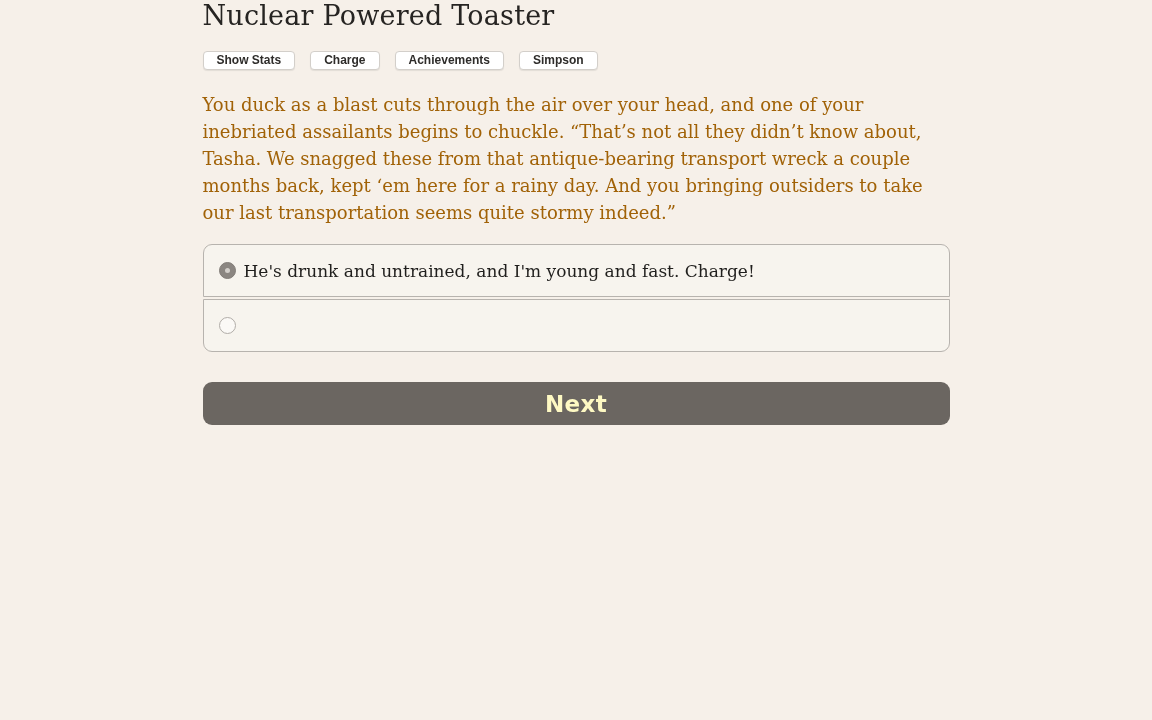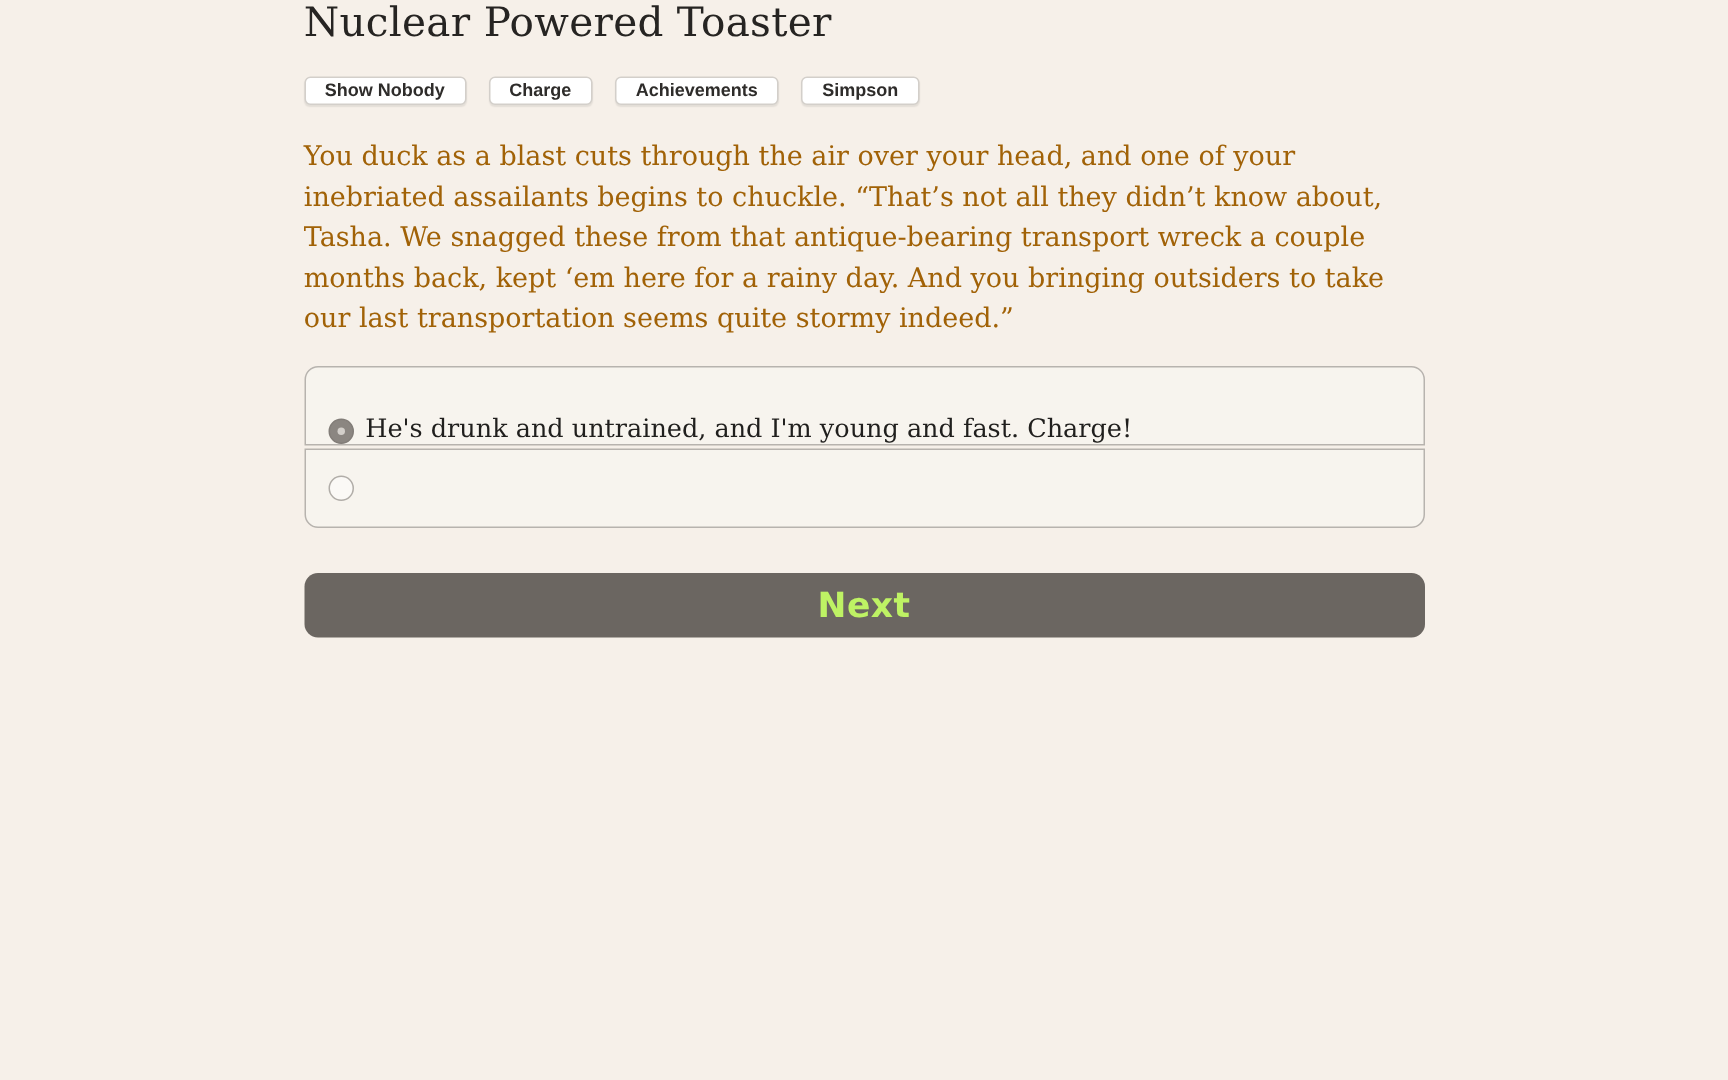--- a/index.html
+++ b/index.html
@@ -57,21 +57,21 @@
   .option {
     display: flex;
     align-items: center;
     min-height: 53px;
     background: #f7f4ee;
     border: 1px solid #b7b3ae;
     padding: 0 16px 0 15px;
     cursor: pointer;
   }
   .option + .option { margin-top: 2px; }
-  .option:first-child { border-radius: 9px 9px 0 0; align-items: flex-end; }
+  .option:first-child { border-radius: 9px 9px 0 0; }
   .option:last-child  { border-radius: 0 0 9px 9px; }
   .radio {
     width: 17px;
     height: 17px;
     border-radius: 50%;
     border: 1px solid #b1ada8;
     background: #fbf9f6;
     flex: 0 0 auto;
     position: relative;
   }
@@ -95,39 +95,39 @@
     color: #201f1d;
   }
   .next {
     display: block;
     width: 747px;
     height: 43px;
     margin-top: 30px;
     background: #6b6661;
     border: none;
     border-radius: 9px;
-    color: #bef264;
+    color: #fef9c3;
     font-family: "DejaVu Sans", sans-serif;
     font-size: 23px;
     font-weight: 800;
     letter-spacing: 0.3px;
     cursor: pointer;
     text-align: center;
   }
 </style>
 </head>
 <body>
 
 <div class="container">
 
   <h1 class="title">Nuclear Powered Toaster</h1>
 
 
   <div class="toolbar">
-    <button>Show Nobody</button>
+    <button>Show Stats</button>
     <button>Charge</button>
     <button>Achievements</button>
     <button>Simpson</button>
   </div>
 
   <p class="story">You duck as a blast cuts through the air over your head, and one of your inebriated assailants begins to chuckle. “That’s not all they didn’t know about, Tasha. We snagged these from that antique-bearing transport wreck a couple months back, kept ‘em here for a rainy day. And you bringing outsiders to take our last transportation seems quite stormy indeed.”</p>
 
   <div class="options">
     <label class="option">
       <span class="radio checked"></span>

